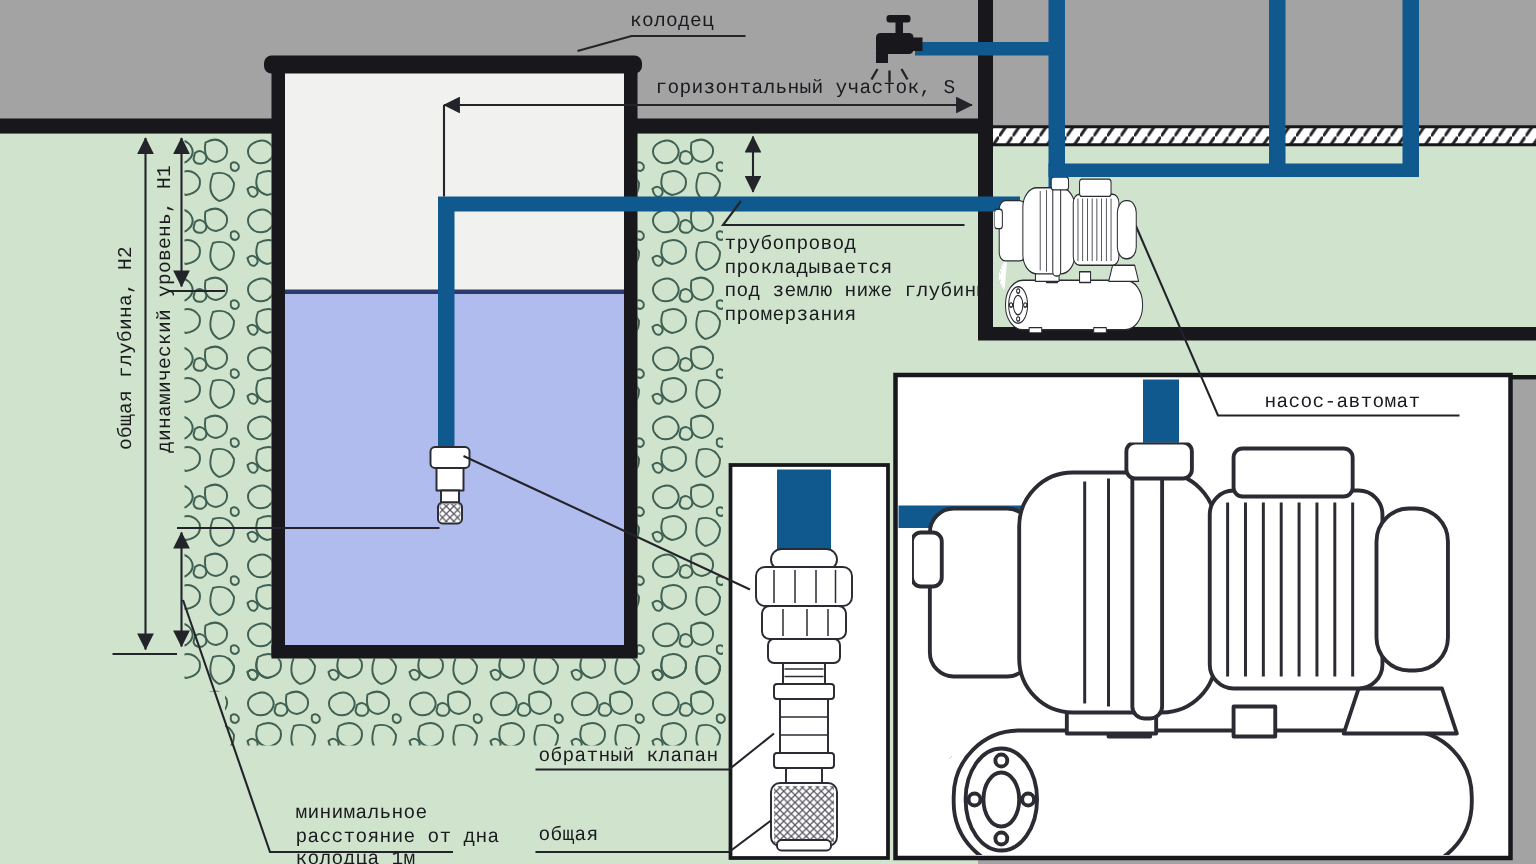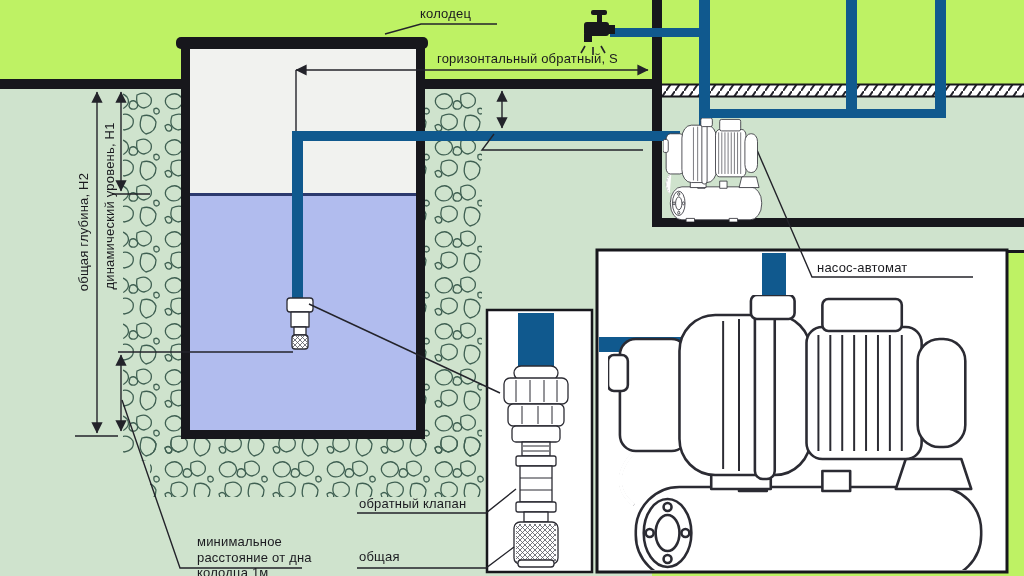--- a/index.html
+++ b/index.html
@@ -1,17 +1,17 @@
 <!DOCTYPE html>
 <html style="--pipe-blue: #10598e; --water: #b1bcee; --waterline: #2c3a6e; --earth-green: #cfe3cd; --structure-black: #17171c; --stone-stroke: #3f6052; --drawing-stroke: #2b2b33;"><head>
 <meta charset="utf-8">
 <style>
   html,body{margin:0;padding:0;background:#fff;}
-  .stage{position:relative;width:1024px;height:576px;overflow:hidden;background:#bef264;
-         font-family:Liberation Sans, sans-serif;color:#1a1a1f;}
+  .stage{position:relative;width:1024px;height:576px;overflow:hidden;background:#a3a3a3;
+         font-family:Liberation Mono, monospace;color:#1a1a1f;}
   svg{display:block;}
   .scene{position:absolute;left:0;top:0;}
   
   .c-earth{fill:var(--earth-green,#cfe3cd);}
   .c-water{fill:var(--water,#b1bcee);}
   .c-waterline{fill:var(--waterline,#2c3a6e);}
   .c-pipe{fill:var(--pipe-blue,#10598e);}
   .c-black{fill:var(--structure-black,#17171c);}
   .c-well{fill:#f1f2ef;}
   .stone{stroke:var(--stone-stroke,#3f6052);stroke-width:1.3;fill:none;}
@@ -220,22 +220,26 @@
     <use href="#pump-unit"></use>
   </svg>
 
   <div class="clipwrap" style="left:600px;top:253px;width:404px;height:317px;">
     <svg class="pump-svg" style="left:8px;top:42px;position:absolute;" width="397" height="290" viewBox="0 0 200 145" preserveAspectRatio="none">
       <use href="#pump-unit"></use>
     </svg>
   </div>
 
   <div class="label" style="left:420px;top:6px;">колодец</div>
-  <div class="label" style="left:437px;top:51px;">горизонтальный обратный, S</div>
-  <div class="label" style="left:786px;top:260px;padding-left:31px;">насос-автомат</div>
+  <div class="label" style="left:437px;top:51px;">горизонтальный участок, S</div>
+  <div class="label" style="left:483px;top:155px;">трубопровод
+прокладывается
+под землю ниже глубины
+промерзания</div>
+  <div class="label" style="left:812px;top:260px;padding-left:31px;">насос-автомат</div>
   <div class="label" style="left:359px;top:496px;text-align:center;">обратный клапан</div>
   <div class="label" style="left:359px;top:549px;">общая</div>
   <div class="label" style="left:197px;top:534px;">минимальное
 расстояние от дна
 колодца 1м</div>
   <div class="label rot" style="left:84px;top:232px;">общая глубина, Н2</div>
   <div class="label rot" style="left:110px;top:206px;">динамический уровень, Н1</div>
 
 </div>
 

